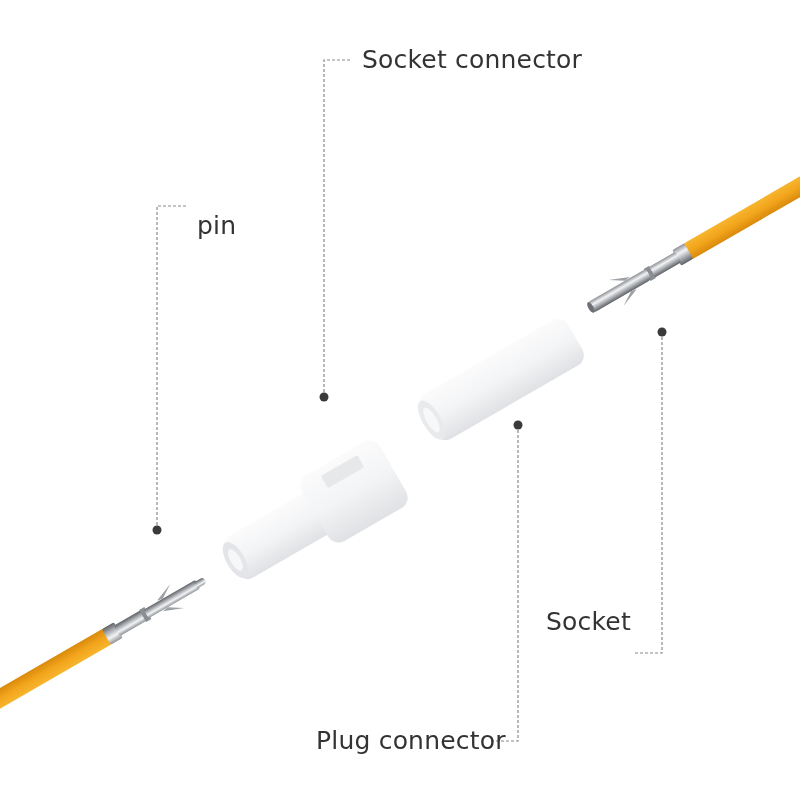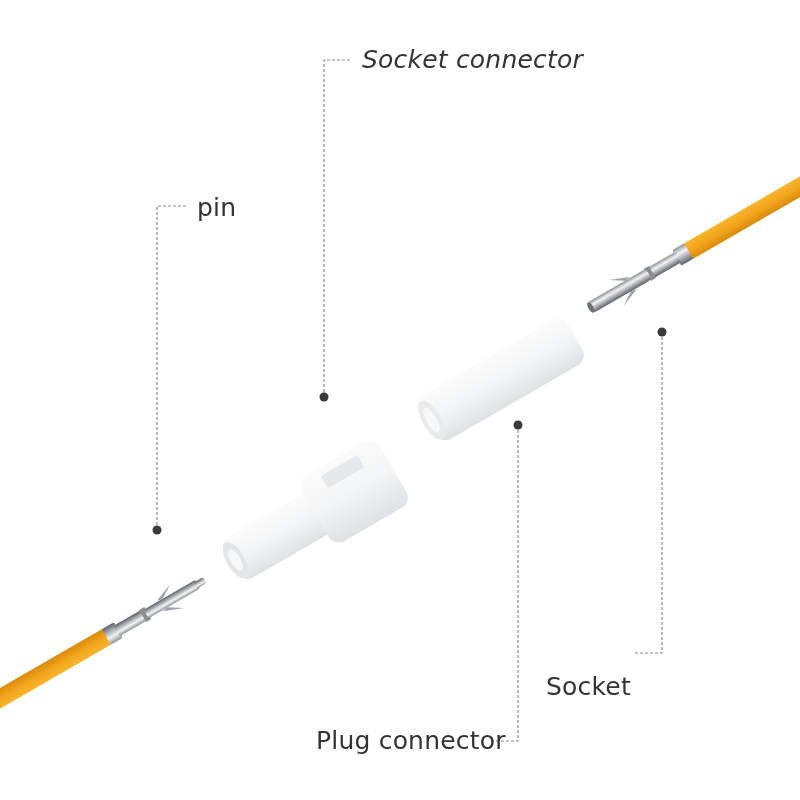--- a/index.html
+++ b/index.html
@@ -76,18 +76,18 @@
       <path d="M662 332 L662 653 L634 653"></path>
     </g>
     <g fill="#3a3a3a">
       <circle cx="324" cy="397" r="4.5"></circle>
       <circle cx="157" cy="530" r="4.5"></circle>
       <circle cx="518" cy="425" r="4.5"></circle>
       <circle cx="662" cy="332" r="4.5"></circle>
     </g>
   </svg>
 
-  <div class="label" style="left:362px; top:47px;font-style:italic;">Socket connector</div>
-  <div class="label" style="left:197px; top:195px;">pin</div>
-  <div class="label" style="left:546px; top:674px;">Socket</div>
+  <div class="label" style="left:362px; top:47px;">Socket connector</div>
+  <div class="label" style="left:197px; top:213px;">pin</div>
+  <div class="label" style="left:546px; top:609px;">Socket</div>
   <div class="label" style="left:316px; top:728px;">Plug connector</div>
 
 </div>
 
 </body></html>

